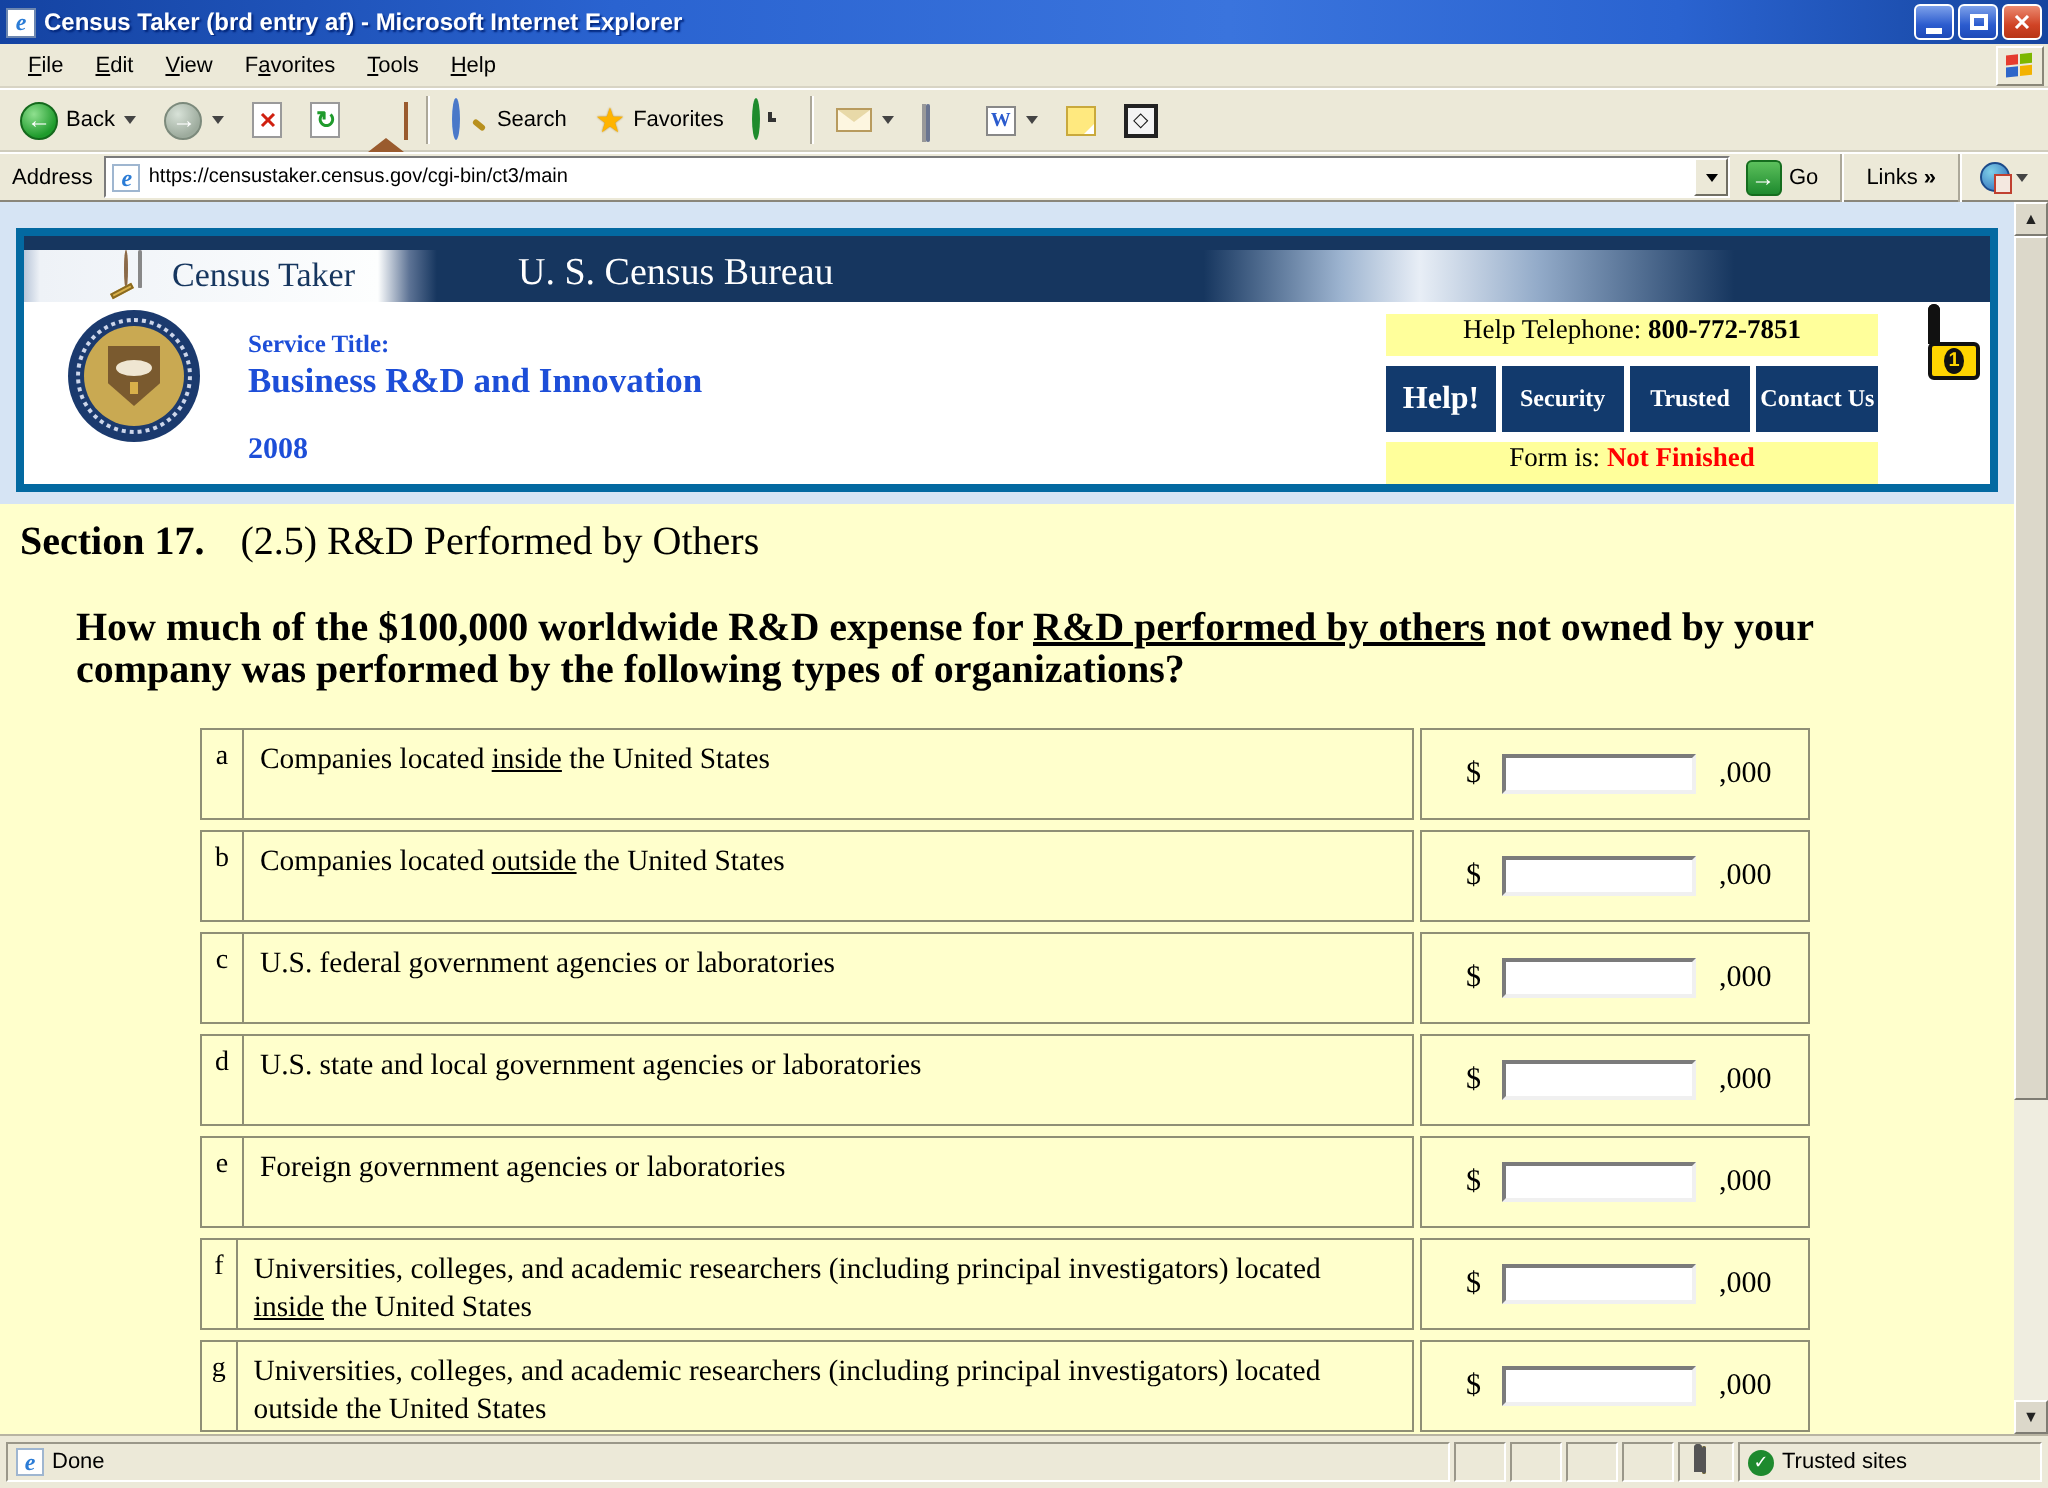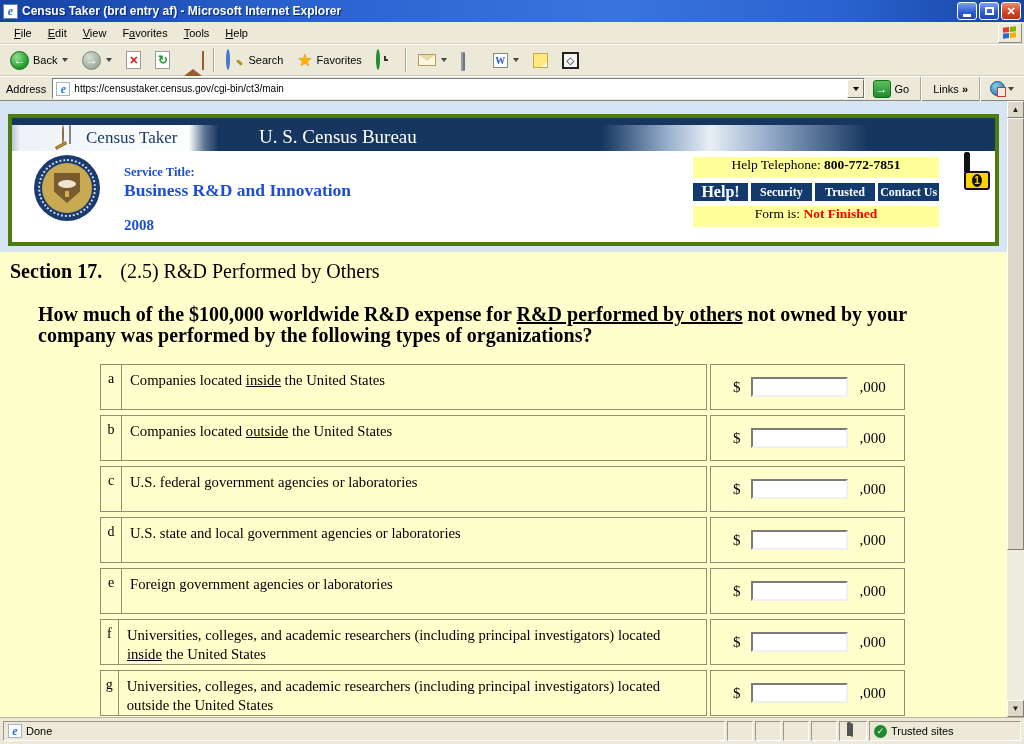--- a/index.html
+++ b/index.html
@@ -87,21 +87,21 @@
   .chev { font-weight:bold; font-size:11px; }
   .globe-area { display:flex; align-items:center; gap:2px; padding:0 6px; cursor:pointer; }
   .globe { width:15px; height:15px; border-radius:50%; background:radial-gradient(circle at 35% 30%, #7fd0e8, #2a66b8); border:1px solid #1c4a8a; position:relative; }
   .globe::after { content:""; position:absolute; right:-2px; bottom:-2px; width:7px; height:8px; background:#f4e8e0; border:1px solid #c04030; }
 
   
   .viewport { height:616px; display:flex; background:#FFFFCC; }
   .page { width:1007px; height:616px; overflow:hidden; background:#FFFFCC; position:relative; }
 
   .top-band { background:#D6E4F4; padding:13px 8px 6px 8px; }
-  .header-box { height:132px; border:4px solid #4d7c0f; background:#fff; position:relative; }
+  .header-box { height:132px; border:4px solid #0369a1; background:#fff; position:relative; }
   .banner-strip { height:7px; background:#16365f; }
   .banner { height:26px; position:relative;
     background:linear-gradient(90deg,#b9c6d9 0,#eef2f7 8px,#fdfefe 18%,#5d7395 19.6%,#16365f 21%,#16365f 60%,#9db4d0 67%,#e8eef6 71%,#93abc9 77%,#16365f 87%,#16365f 100%); }
   .mascot { position:absolute; left:42px; top:1px; width:26px; height:24px; }
   .mascot .head { width:11px; height:11px; border-radius:50%; background:#e9c9a8; border:1px solid #8a6a4a; margin-left:8px; }
   .mascot .bodym { width:15px; height:10px; border-radius:4px 4px 2px 2px; background:#cfcfd8; border:1px solid #888; margin-left:5px; }
   .mascot .pencil { position:absolute; left:1px; bottom:3px; width:12px; height:3px; background:#d8b04a; border:1px solid #8a6a20; transform:rotate(-28deg); }
   .brand-text { position:absolute; left:74px; top:3px; font:17px "Liberation Serif",serif; color:#16365f; }
   .bureau-text { position:absolute; left:200px; top:1px; font:19px "Liberation Serif",serif; color:#fff;margin-left:47px; }
 
@@ -115,21 +115,21 @@
   .seal .cross { position:absolute; top:18px; left:11px; width:4px; height:6px; background:#d8b04a; }
 
   .service { position:absolute; left:112px; top:10px; display:flex; color:#1d4ed8;flex-direction:column; }
   .svc-label { font:bold 12.5px "Liberation Serif",serif; margin:4px 8px 0 0; white-space:nowrap; }
   .svc-name { font:bold 17.5px "Liberation Serif",serif; }
   .svc-year { font:bold 15px "Liberation Serif",serif; margin-top:16px; }
 
   .right-panel { position:absolute; top:6px; right:56px; width:246px; text-align:center; }
   .phone-line { background:#FFFF9B; height:21px; line-height:21px; font:13.5px "Liberation Serif",serif; }
   .phone-line b { font-weight:bold; }
-  .nav-row { display:flex; gap:3px; margin-top:5px; height:18px; }
+  .nav-row { display:flex; gap:3px; margin-top:5px; height:33px; }
   .nav-btn { background:#123a6d; color:#fff; display:flex; align-items:center; justify-content:center;
     font-family:"Liberation Serif",serif; font-weight:bold; cursor:pointer; }
   .nav-help { width:55px; font-size:16px; }
   .nav-sm { font-size:12px; flex:1; }
   .form-line { background:#FFFF9B; height:21px; line-height:21px; margin-top:5px; font:13.5px "Liberation Serif",serif; }
   .form-line b { color:#FF0000; font-weight:bold; }
 
   .lock-big { position:absolute; top:4px; right:3px; width:28px; height:32px; z-index:3; }
   .lock-big .shackle { width:16px; height:13px; border:3px solid #111; border-bottom:none; border-radius:8px 8px 0 0; margin:0 auto; }
   .lock-big .lbody { width:26px; height:19px; background:#ffd400; border:2px solid #111; border-radius:3px; margin-top:-2px;

